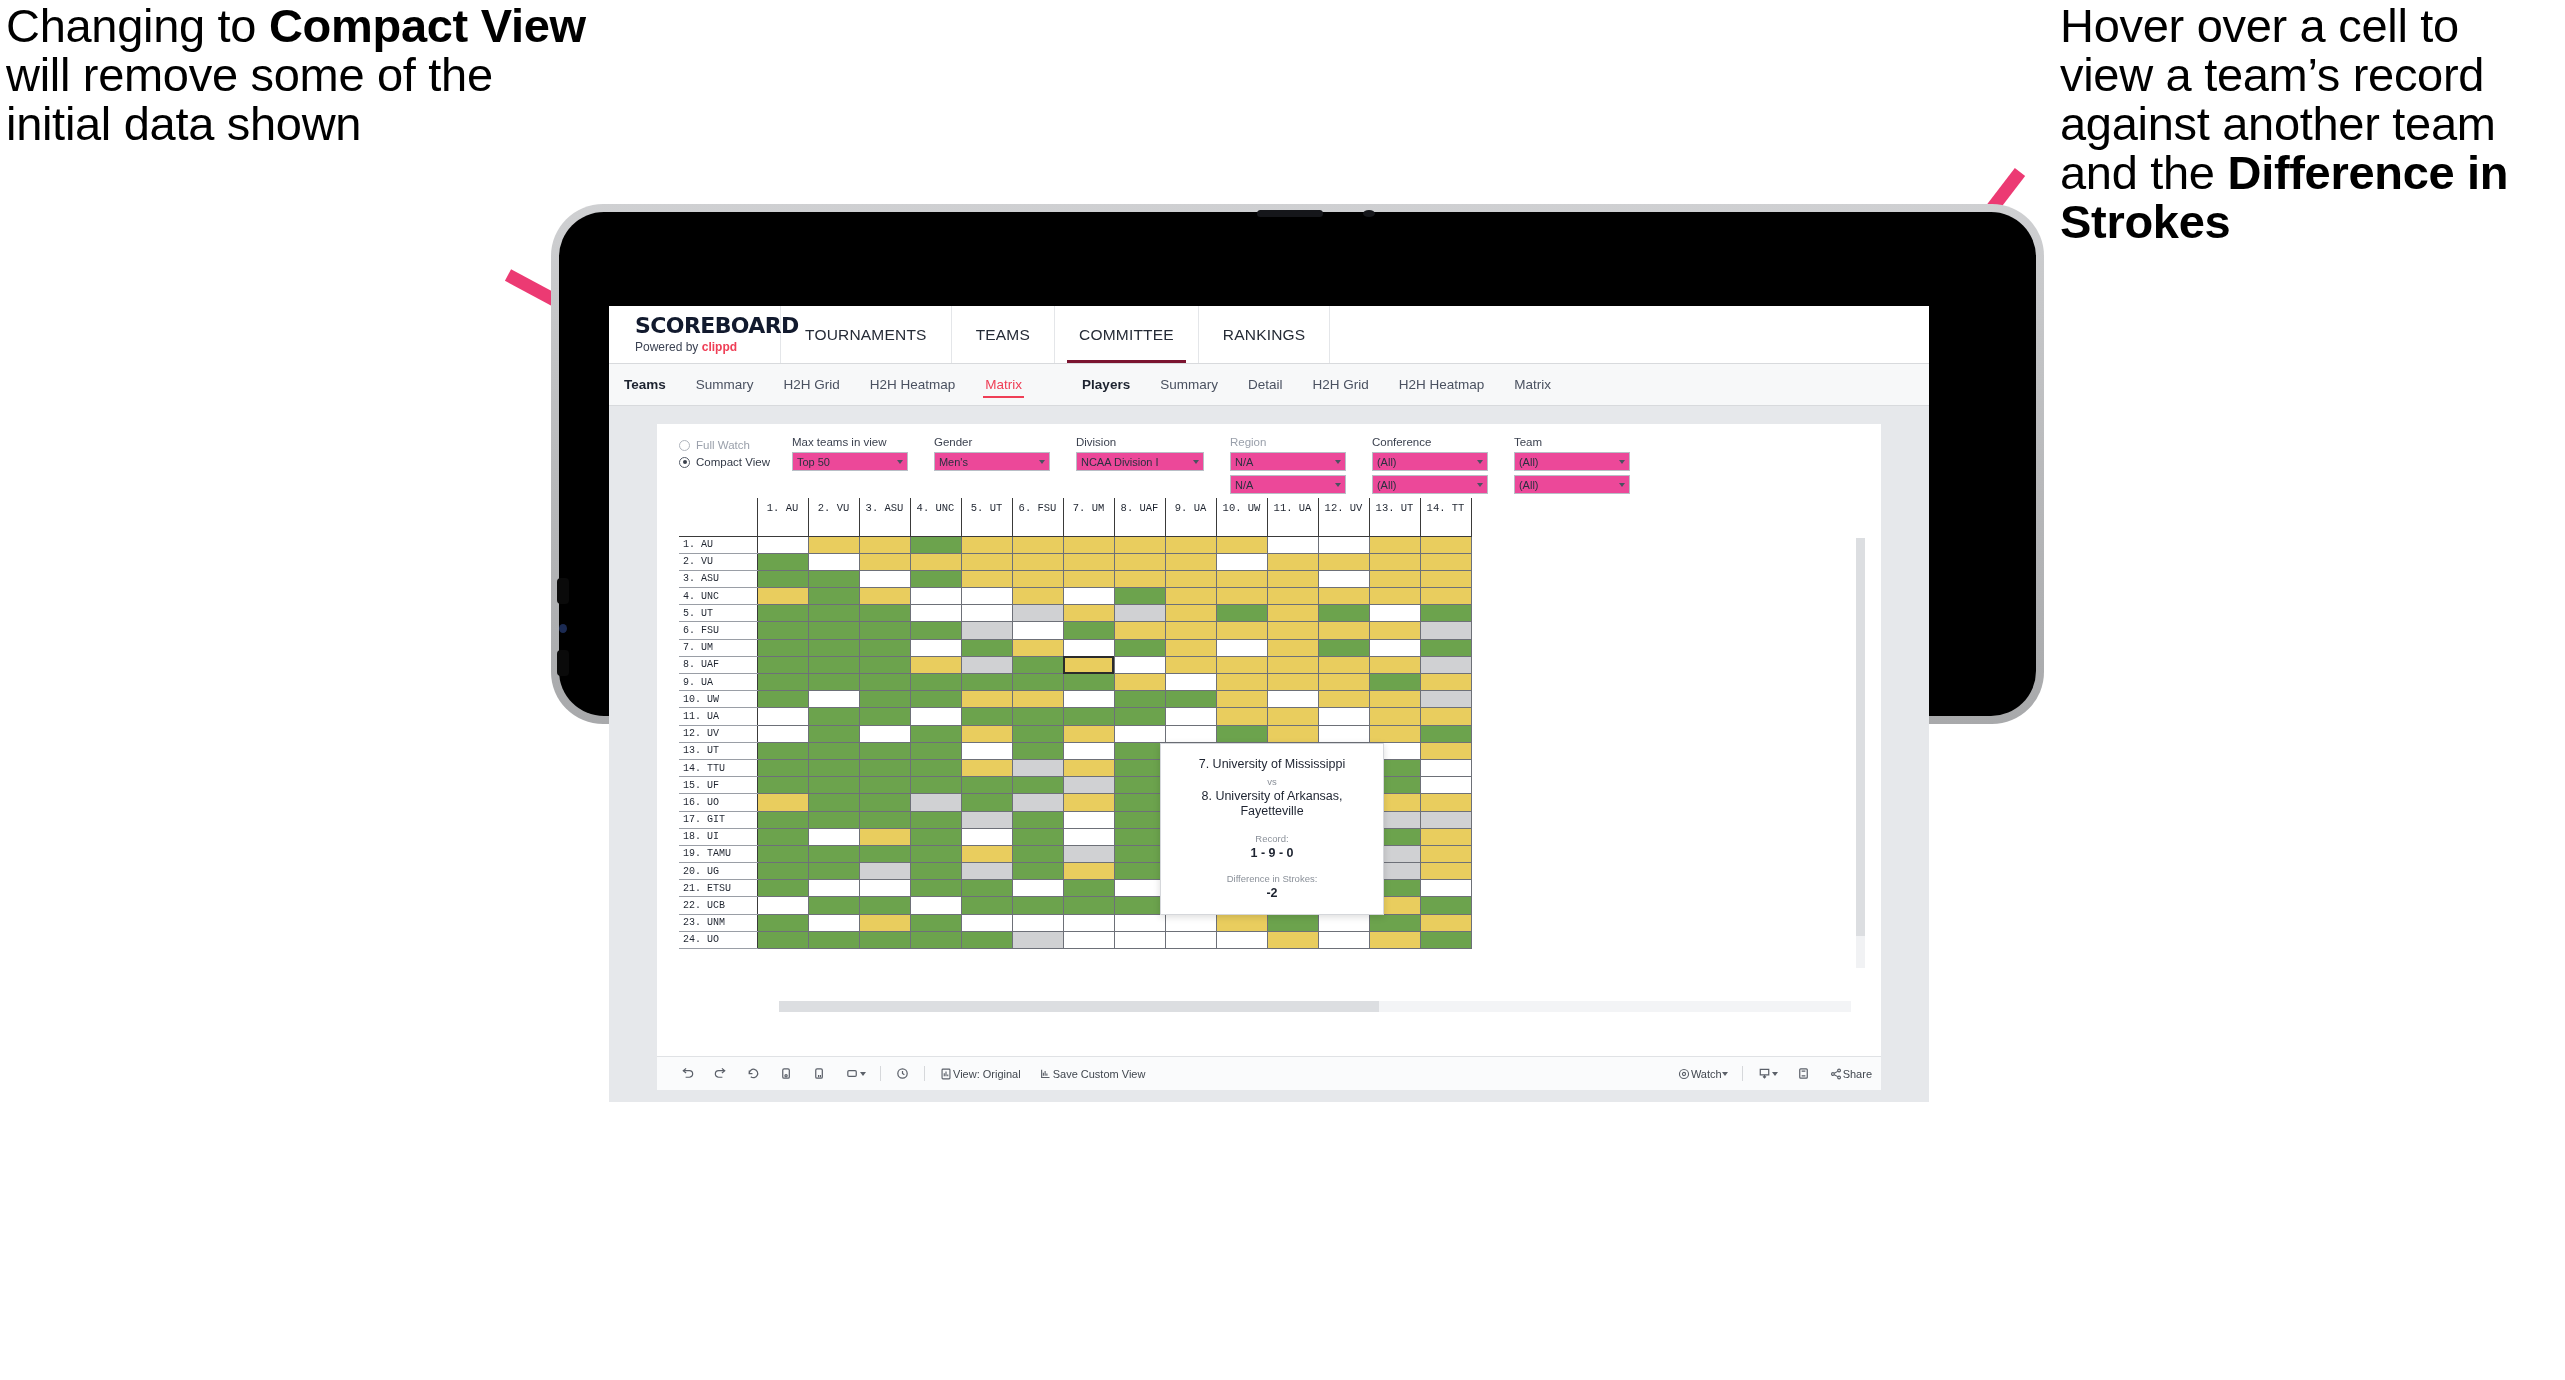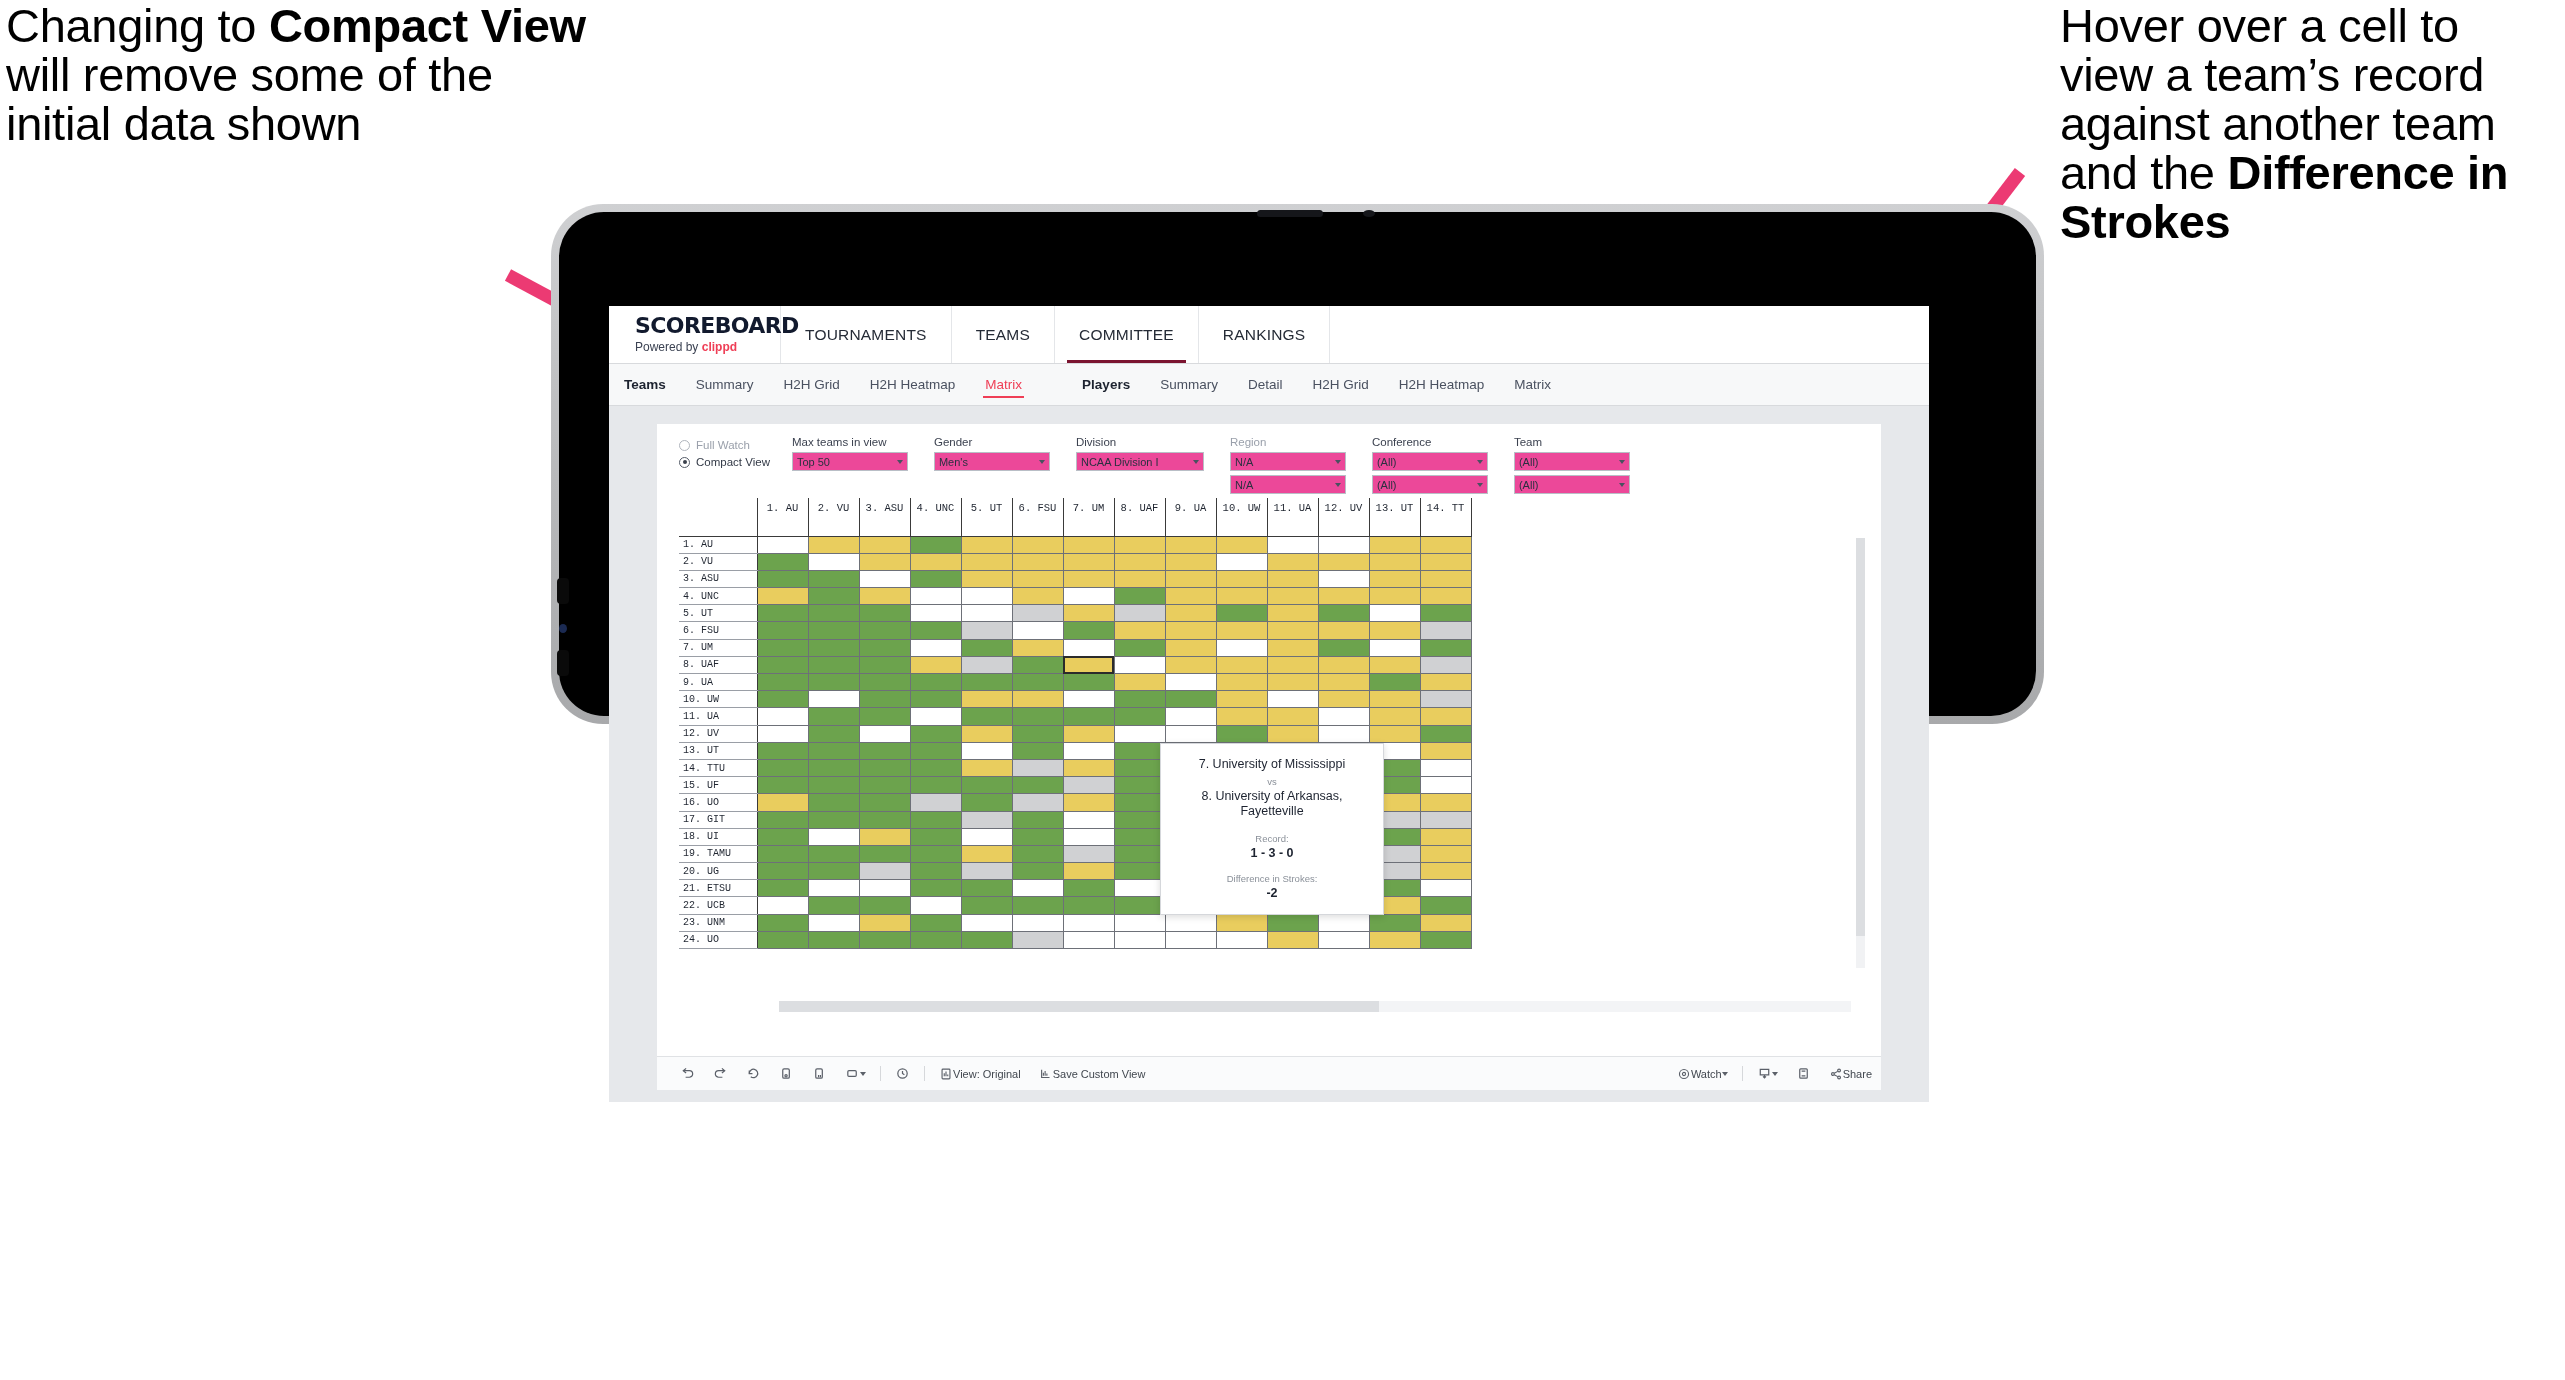--- a/index.html
+++ b/index.html
@@ -808,21 +808,21 @@
                 <div class="hscroll">
                   <div class="hscroll-thumb"></div>
                 </div>
 
                 <div class="tooltip">
                   <div class="tt-team">7. University of Mississippi</div>
                   <div class="tt-vs">vs</div>
                   <div class="tt-team">8. University of Arkansas, Fayetteville</div>
                   <div class="tt-gap"></div>
                   <div class="tt-lab">Record:</div>
-                  <div class="tt-val">1 - 3 - 0</div>
+                  <div class="tt-val">1 - 9 - 0</div>
                   <div class="tt-gap"></div>
                   <div class="tt-lab">Difference in Strokes:</div>
                   <div class="tt-val">-2</div>
                 </div>
               </div>
             </div>
 
             <div class="toolbar">
               <div class="tb">
                 <svg width="15" height="15" viewBox="0 0 16 16" fill="none" stroke="#5b6069" stroke-width="1.3">

